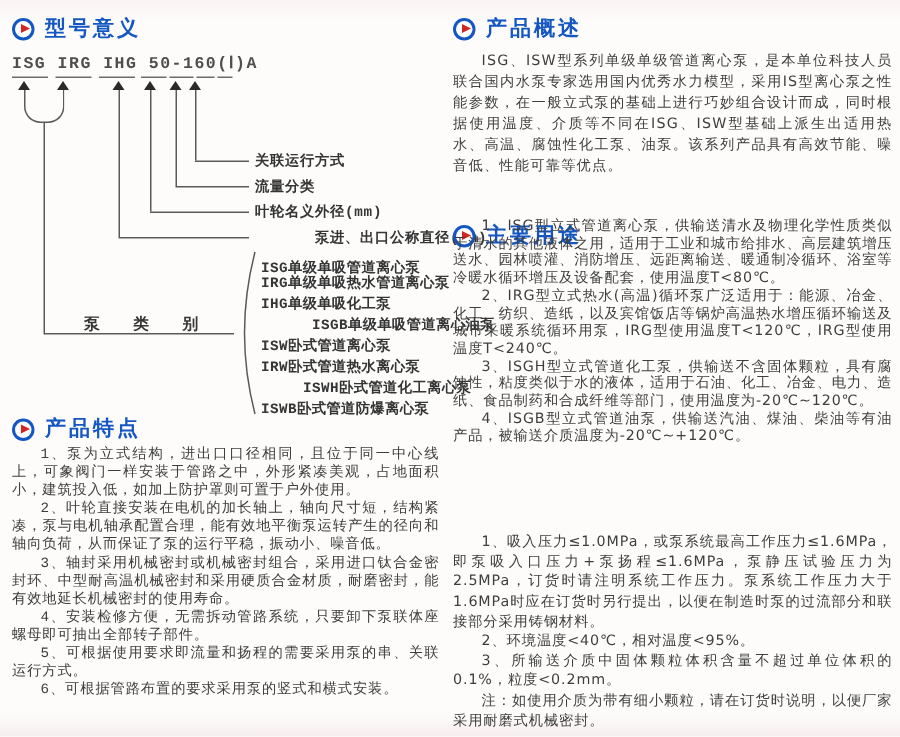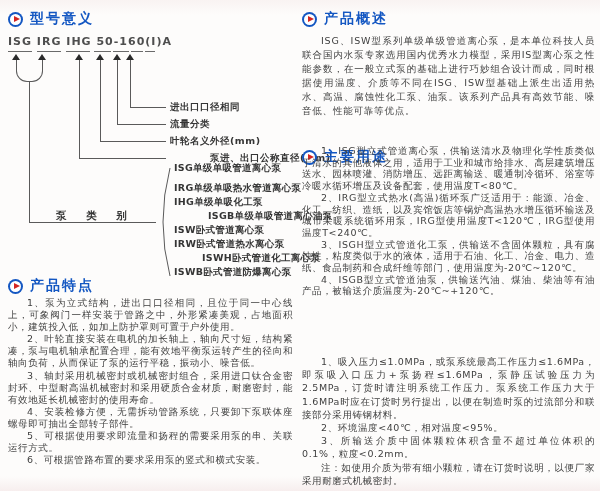--- a/index.html
+++ b/index.html
@@ -4,21 +4,21 @@
 <style>
   * { margin:0; padding:0; box-sizing:border-box; }
   html,body { width:600px; height:491px; }
   body {
     position:relative; width:600px; height:491px; overflow:hidden;
     background:linear-gradient(180deg,#f9f3f2 0%, #fdfcfb 3%, #fdfcfb 97%, #f7eeee 100%);
     font-family:"DejaVu Sans","Liberation Sans",sans-serif;
     color:#3c3c3c;
   }
   .col { position:absolute; top:0; }
-  .col-left  { left:8px;  width:287px; height:491px; }
+  .col-left  { left:8px;  width:287px; height:491px;font-family:Liberation Mono, monospace; }
   .col-right { left:302px; width:293px; height:491px; }
 
   .sec-header { position:absolute; display:flex; align-items:center; gap:7px; }
   .sec-icon { width:15px; height:15px; border-radius:50%; background:#1457c2; position:relative; flex:0 0 auto; }
   .sec-icon::before { content:""; position:absolute; inset:2px; background:#fff; border-radius:50%; }
   .sec-icon::after { content:""; position:absolute; left:6px; top:4px;
      border-left:6px solid #d42522; border-top:3.5px solid transparent; border-bottom:3.5px solid transparent; }
   .sec-title { font-size:14px; font-weight:bold; color:#1457c2; letter-spacing:2px; white-space:nowrap; }
 
   .body-text p { text-indent:2em; text-align:justify; color:#3e3e3e; }
@@ -77,31 +77,31 @@
 
     <div class="vline" style="left:122px; top:26px; height:47px;"></div>
     <div class="hline" style="left:122px; top:73px; width:36px;"></div>
     <div class="vline" style="left:109px; top:26px; height:64px;"></div>
     <div class="hline" style="left:109px; top:90px; width:49px;"></div>
     <div class="vline" style="left:92px;  top:26px; height:81px;"></div>
     <div class="hline" style="left:92px;  top:107px; width:66px;"></div>
     <div class="vline" style="left:71px;  top:26px; height:98px;"></div>
     <div class="hline" style="left:71px;  top:124px; width:87px;"></div>
 
-    <div class="callout" style="top:67px;">进出口口径相同</div>
+    <div class="callout" style="top:67px;">关联运行方式</div>
     <div class="callout" style="top:84px;">流量分类</div>
     <div class="callout" style="top:101px;">叶轮名义外径(mm)</div>
     <div class="callout" style="top:118px;margin-left:40px;">泵进、出口公称直径(mm)</div>
 
     <div class="category-label">泵 类 别</div>
     <svg class="brace-svg" width="20" height="112" viewBox="0 0 20 112">
       <path d="M18,2 Q4,56 18,110" fill="none" stroke="#5a5a5a" stroke-width="1"></path>
     </svg>
 
-    <div class="pump-item" style="top:128px;">ISG单级单吸管道离心泵</div>
+    <div class="pump-item" style="top:138px;">ISG单级单吸管道离心泵</div>
     <div class="pump-item" style="top:148px;">IRG单级单吸热水管道离心泵</div>
     <div class="pump-item" style="top:162px;">IHG单级单吸化工泵</div>
     <div class="pump-item" style="top:176px;padding-left:34px;">ISGB单级单吸管道离心油泵</div>
     <div class="pump-item" style="top:190px;">ISW卧式管道离心泵</div>
     <div class="pump-item" style="top:204px;">IRW卧式管道热水离心泵</div>
     <div class="pump-item" style="top:218px;margin-left:28px;">ISWH卧式管道化工离心泵</div>
     <div class="pump-item" style="top:232px;">ISWB卧式管道防爆离心泵</div>
   </div>
 
   <div class="sec-header" style="left:0; top:277px;">

